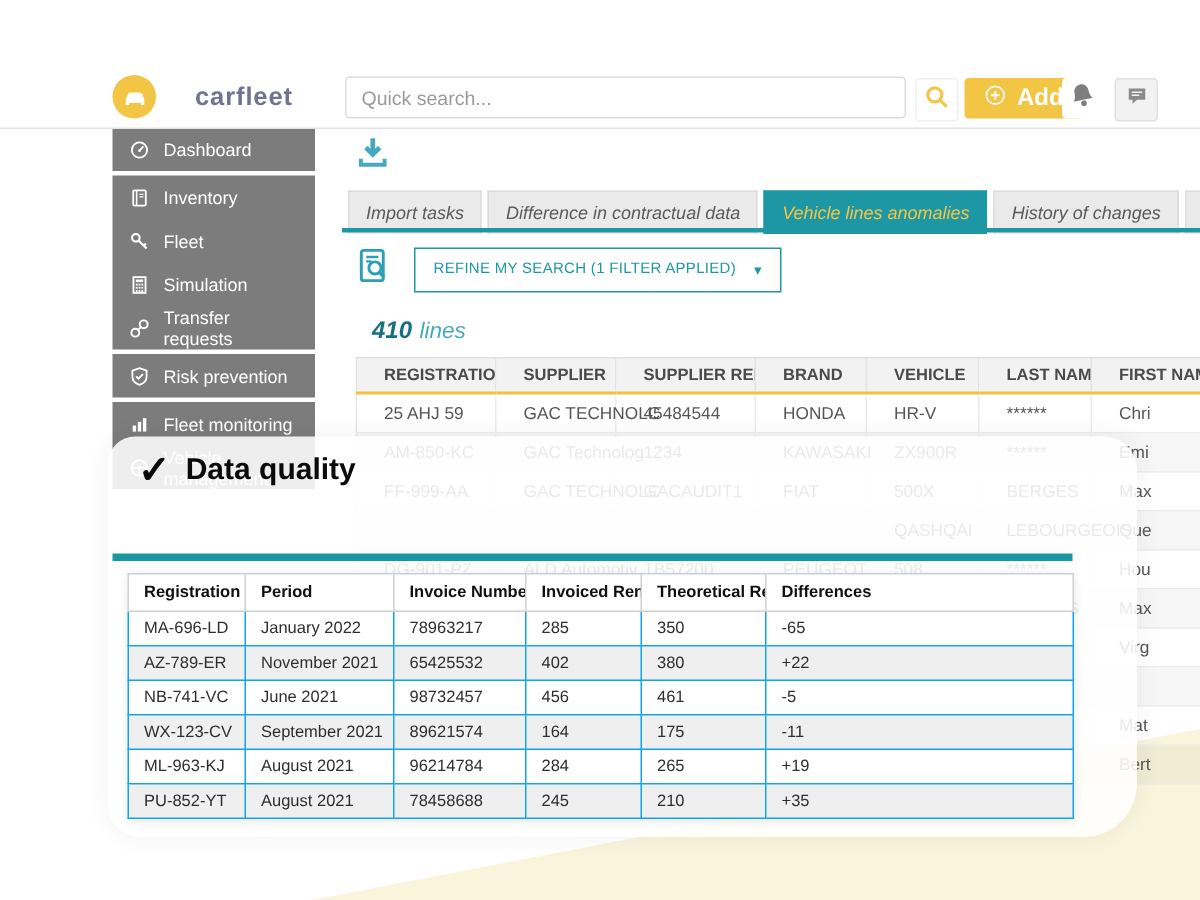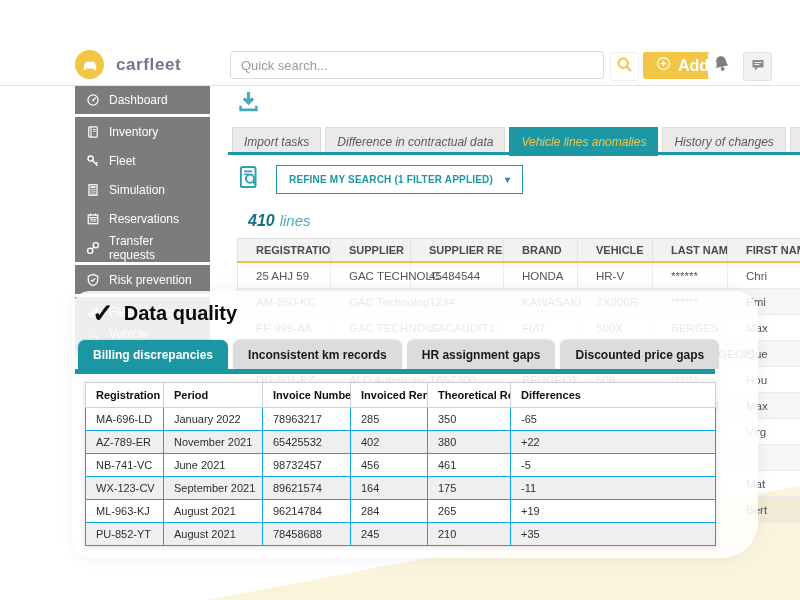--- a/index.html
+++ b/index.html
@@ -4,21 +4,21 @@
 <style>
   html,body{margin:0;padding:0;background:#fff;}
   #app{position:relative;width:800px;height:600px;background:#fff;overflow:hidden;
        font-family:"Liberation Sans",sans-serif;-webkit-font-smoothing:antialiased;}
   
   .cream{position:absolute;inset:0;background:#FBF4DC;
          clip-path:polygon(26% 100%,100% 81%,100% 100%);}
   
   .topbar{position:absolute;left:0;top:0;width:800px;height:85px;background:#fff;
           border-bottom:1px solid #E2E2E2;z-index:3;}
-  .logo{position:absolute;left:75px;top:50px;display:flex;align-items:center;gap:12px;}
+  .logo{position:absolute;left:75px;top:50px;display:flex;align-items:center;gap:26px;}
   .logo-circle{width:29px;height:29px;border-radius:50%;background:#F2C644;
                display:flex;align-items:center;justify-content:center;}
   .logo-circle svg{width:18px;height:18px;}
   .brand{font-size:17px;color:#6F7490;letter-spacing:.6px;font-weight:bold;}
   .search-input{position:absolute;left:230px;top:51px;width:352px;height:26px;
         border:1px solid #DCDCDC;border-radius:3px;padding:0 10px;font-size:13px;color:#333;
         font-family:"Liberation Sans",sans-serif;outline:none;}
   .search-input::placeholder{color:#9A9A9A;}
   .iconbox{position:absolute;top:52px;width:27px;height:27px;border-radius:3px;
         display:flex;align-items:center;justify-content:center;background:#fff;}
@@ -46,21 +46,21 @@
   .title-row svg{width:23px;height:23px;}
   .page-title{font-size:21px;}
   .main-tabs{position:absolute;left:232px;top:127px;display:flex;gap:4px;height:25px;z-index:2;}
   .tab{background:#EAEAEA;border:1px solid #DBDBDB;border-bottom:none;color:#5A5A5A;
        font-size:12px;display:flex;align-items:center;padding:14px 11px;cursor:pointer;white-space:nowrap;font-style:italic;}
   .tab.active{background:#1E97A5;color:#F2C644;border-color:#1E97A5;}
   .tabline{position:absolute;left:228px;top:152px;width:572px;height:3px;background:#1E97A5;z-index:2;}
   .refine-row{position:absolute;left:236px;top:164px;display:flex;align-items:center;gap:14px;z-index:2;}
   .refine-ico svg{width:26px;height:26px;}
   .refine-btn{border:1px solid #1E97A5;color:#1E97A5;background:#fff;font-size:10px;
-       font-weight:bold;padding:8px 12px;display:flex;gap:12px;align-items:flex-start;cursor:pointer;
+       font-weight:normal;padding:8px 12px;display:flex;gap:12px;align-items:flex-start;cursor:pointer;
        font-family:"Liberation Sans",sans-serif;letter-spacing:.2px;}
   .lines{position:absolute;left:248px;top:212px;font-size:15px;color:#47A9BE;z-index:2;font-style:italic;}
   .lines b{color:#15707F;margin-right:5px;font-size:16px;}
   .mtable-wrap{position:absolute;left:237px;top:238px;width:563px;overflow:hidden;z-index:1;}
   .mtable{border-collapse:collapse;table-layout:fixed;width:610px;font-size:11.5px;color:#555;
           border-left:1px solid #E2E2E2;}
   .mtable th{background:#F2F2F2;border-top:1px solid #DCDCDC;border-bottom:2px solid #F0C23F;
           border-right:1px solid #E2E2E2;font-size:11px;text-align:left;
           padding:5px 0 5px 18px;font-weight:bold;color:#4A4A4A;white-space:nowrap;overflow:hidden;}
   .mtable td{height:25px;padding:0 0 0 18px;border-bottom:1px solid #ECECEC;
@@ -187,32 +187,20 @@
                 <rect x="7.3" y="11.8" width="1.4" height="1.4"></rect>
                 <rect x="9.4" y="11.8" width="1.4" height="1.4"></rect>
               </g>
             </svg>
           </span>
           <span>Simulation</span>
         </div>
         <div class="sb-item">
           <span class="sb-ico">
             <svg viewBox="0 0 16 16" fill="none" stroke="#fff">
-              <rect x="2.6" y="3.4" width="10.8" height="10" stroke-width="1.4"></rect>
-              <line x1="2.6" y1="6.4" x2="13.4" y2="6.4" stroke-width="1.2"></line>
-              <line x1="5.2" y1="1.8" x2="5.2" y2="4.4" stroke-width="1.4"></line>
-              <line x1="10.8" y1="1.8" x2="10.8" y2="4.4" stroke-width="1.4"></line>
-              <path d="M4.6 8.4h7M4.6 10.4h7" stroke-width="1"></path>
-            </svg>
-          </span>
-          <span>Reservations</span>
-        </div>
-        <div class="sb-item">
-          <span class="sb-ico">
-            <svg viewBox="0 0 16 16" fill="none" stroke="#fff">
               <circle cx="4.8" cy="11.2" r="3" stroke-width="1.5"></circle>
               <circle cx="11.2" cy="4.8" r="3" stroke-width="1.5"></circle>
               <line x1="6.4" y1="9.6" x2="9.6" y2="6.4" stroke-width="1.5"></line>
             </svg>
           </span>
           <span>Transfer requests</span>
         </div>
       </div>
       <div class="sb-group">
         <div class="sb-item">
@@ -401,26 +389,20 @@
           </tr>
         </tbody>
     </table>
   </div>
 
   <section class="overlay">
     <div class="dq-head">
       <span class="dq-check">✓</span>
       <span class="dq-title">Data quality</span>
     </div>
-    <div class="overlay-tabs">
-        <div class="otab active">Billing discrepancies</div>
-        <div class="otab">Inconsistent km records</div>
-        <div class="otab">HR assignment gaps</div>
-        <div class="otab">Discounted price gaps</div>
-      </div>
     <div class="oline"></div>
     <table class="otable">
       <colgroup>
           <col style="width:78px">
           <col style="width:99px">
           <col style="width:88px">
           <col style="width:77px">
           <col style="width:83px">
           <col style="width:205px">
         </colgroup>

